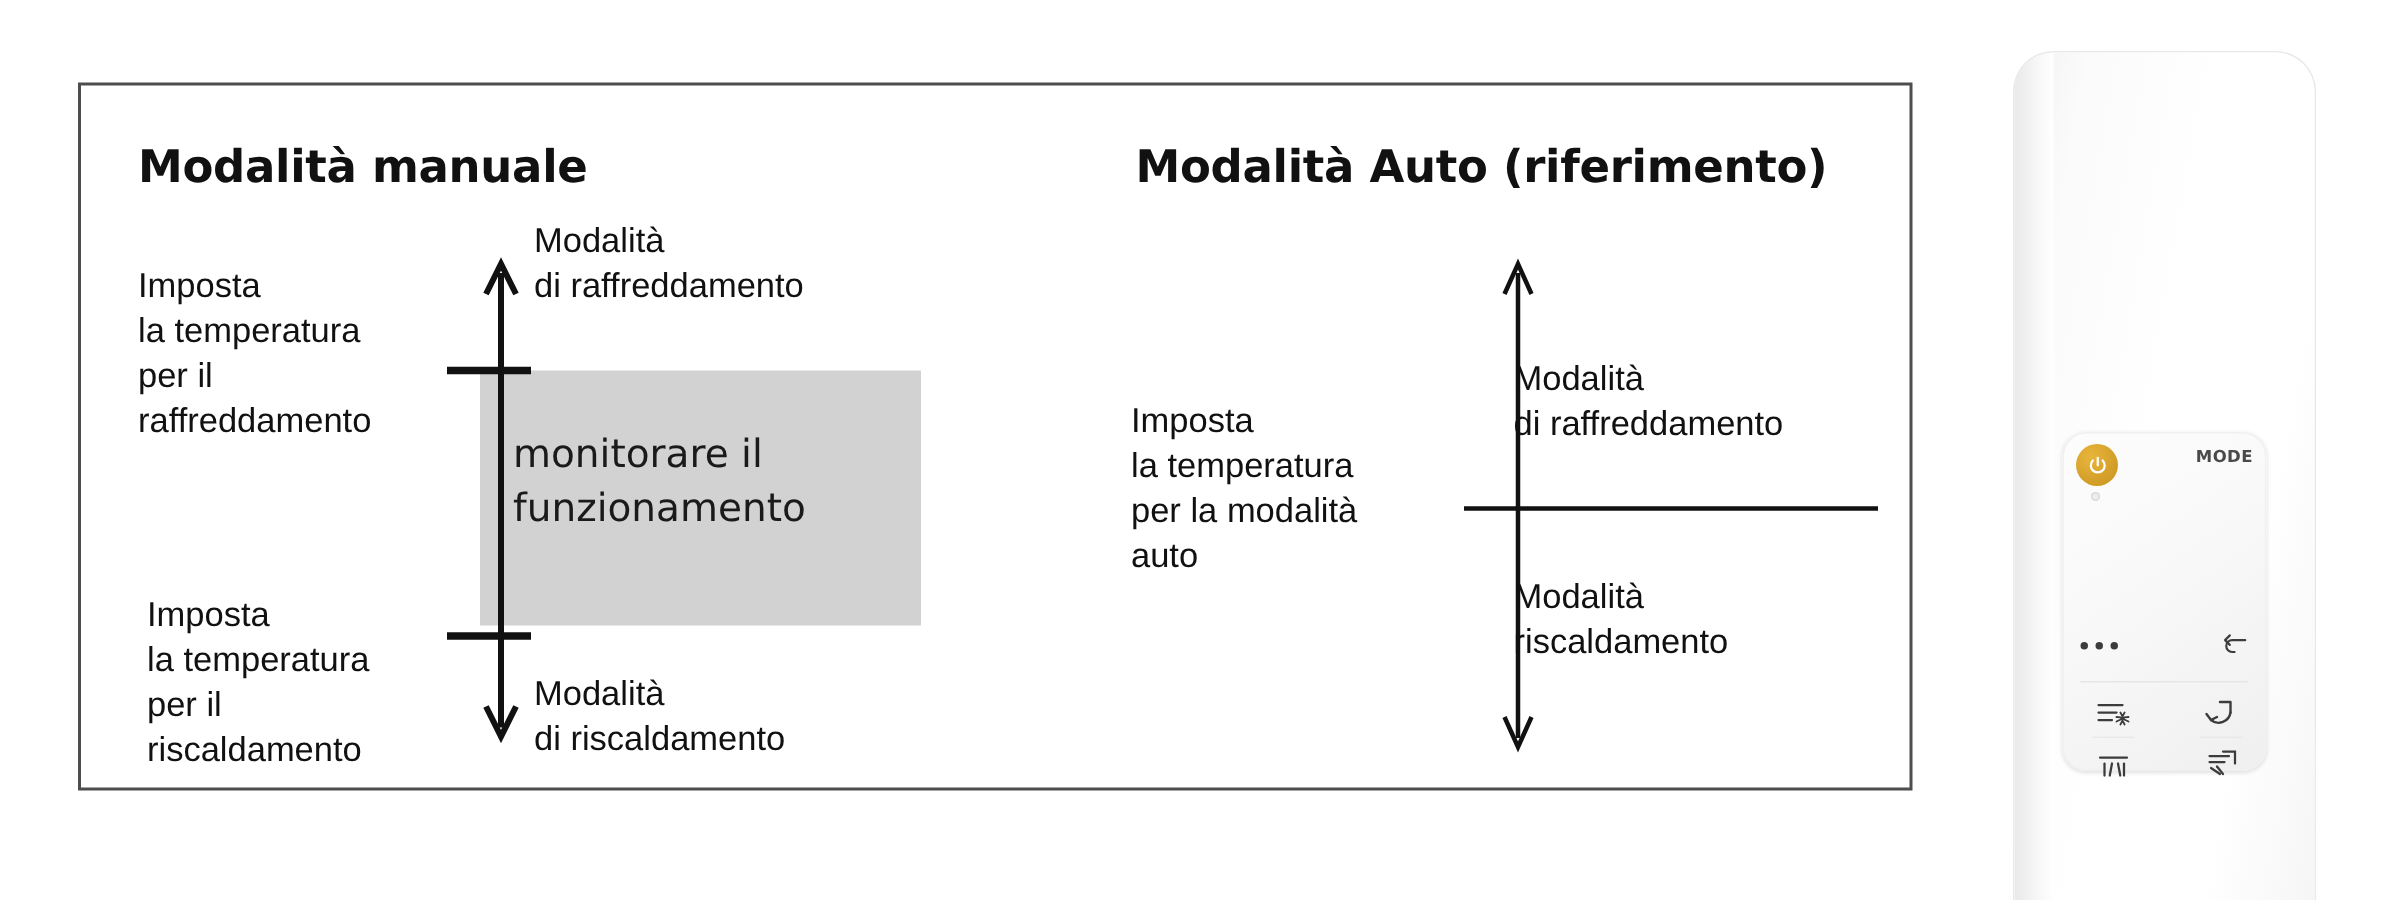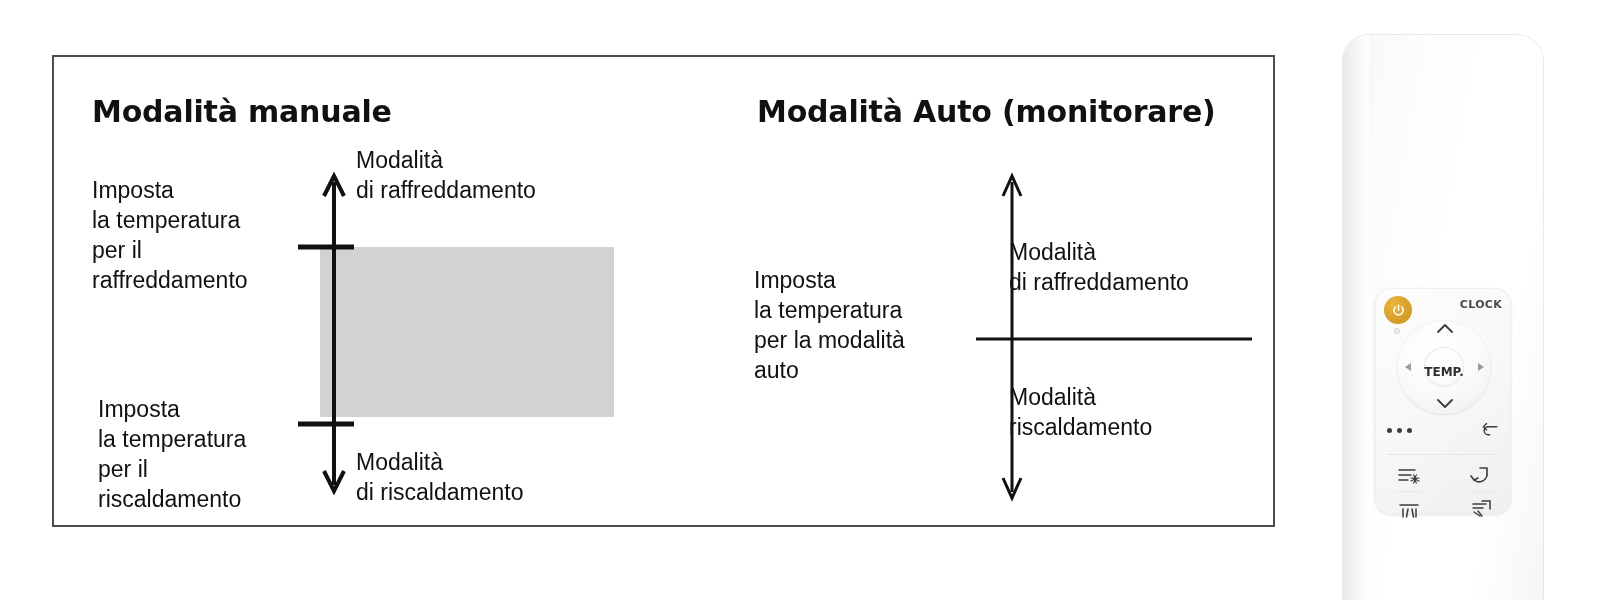--- a/index.html
+++ b/index.html
@@ -343,35 +343,37 @@
     <line x1="244" y1="367" x2="300" y2="367" stroke="#111111" stroke-width="5"></line>
 
     <line x1="958" y1="125" x2="958" y2="435" stroke="#111111" stroke-width="3"></line>
     <polyline points="949,139 958,119 967,139" fill="none" stroke="#111111" stroke-width="3" stroke-linejoin="miter"></polyline>
     <polyline points="949,421 958,441 967,421" fill="none" stroke="#111111" stroke-width="3" stroke-linejoin="miter"></polyline>
 
     <line x1="922" y1="282" x2="1198" y2="282" stroke="#111111" stroke-width="3"></line>
   </svg>
 
   <div class="panel-title" id="title-manual">Modalità manuale</div>
-  <div class="panel-title" id="title-auto">Modalità Auto (monitorare)</div>
+  <div class="panel-title" id="title-auto">Modalità Auto (riferimento)</div>
 
   <div class="body-text" id="manual-cool-set">Imposta
 la temperatura
 per il
 raffreddamento</div>
   <div class="body-text" id="manual-heat-set">Imposta
 la temperatura
 per il
 riscaldamento</div>
   <div class="body-text" id="manual-cool-mode">Modalità
 di raffreddamento</div>
   <div class="body-text" id="manual-heat-mode">Modalità
 di riscaldamento</div>
 
+  <div id="monitor-label">monitorare il
+funzionamento</div>
 
   <div class="body-text" id="auto-set">Imposta
 la temperatura
 per la modalità
 auto</div>
   <div class="body-text" id="auto-cool-mode">Modalità
 di raffreddamento</div>
   <div class="body-text" id="auto-heat-mode">Modalità
 riscaldamento</div>
 </div>
@@ -384,40 +386,22 @@
 
     <div id="power-button">
       <svg id="power-icon" viewBox="0 0 24 24" fill="none" stroke="#ffffff" stroke-width="2.4" stroke-linecap="round">
         <path d="M12 3.5 L12 11.5"></path>
         <path d="M17.2 6.4 A7.4 7.4 0 1 1 6.8 6.4"></path>
       </svg>
     </div>
 
     <div id="ir-led"></div>
 
-    <div id="mode-label">CLOCK</div>
-
-    <div id="dpad">
-      <div id="dpad-center"></div>
-
-      <svg class="dpad-chevron" id="dpad-up" viewBox="0 0 18 11" fill="none" stroke="#3c3c3c" stroke-width="1.8" stroke-linecap="round" stroke-linejoin="round">
-        <polyline points="2,9 9,2 16,9"></polyline>
-      </svg>
-      <svg class="dpad-chevron" id="dpad-down" viewBox="0 0 18 11" fill="none" stroke="#3c3c3c" stroke-width="1.8" stroke-linecap="round" stroke-linejoin="round">
-        <polyline points="2,2 9,9 16,2"></polyline>
-      </svg>
-      <svg class="dpad-chevron" id="dpad-left" viewBox="0 0 9 10" fill="#9a9a9a">
-        <polygon points="7,1 7,9 1,5"></polygon>
-      </svg>
-      <svg class="dpad-chevron" id="dpad-right" viewBox="0 0 9 10" fill="#9a9a9a">
-        <polygon points="2,1 2,9 8,5"></polygon>
-      </svg>
-
-      <div id="temp-label">TEMP.</div>
-    </div>
+    <div id="mode-label">MODE</div>
+
 
     <div id="options-dots">
       <i></i>
       <i></i>
       <i></i>
     </div>
 
     <svg id="back-button" viewBox="0 0 24 24" fill="none" stroke="#3c3c3c" stroke-width="1.8" stroke-linecap="round" stroke-linejoin="round">
       <path d="M20 6 H9 A5 5 0 0 0 9 16 H11"></path>
       <polyline points="7,2 3,6 7,10"></polyline>

